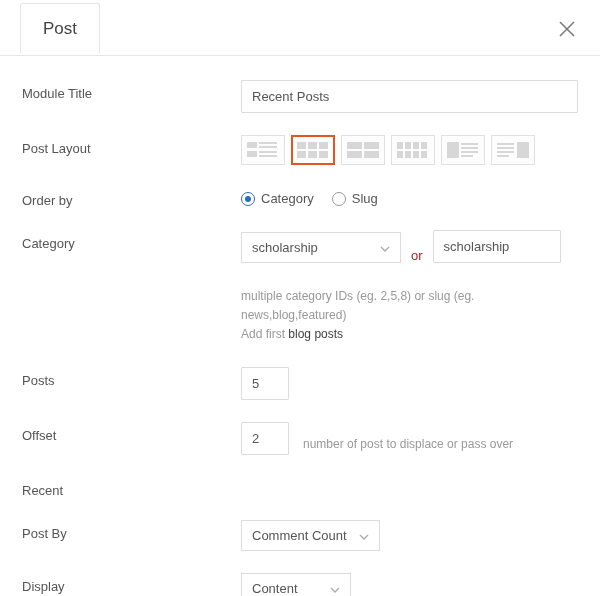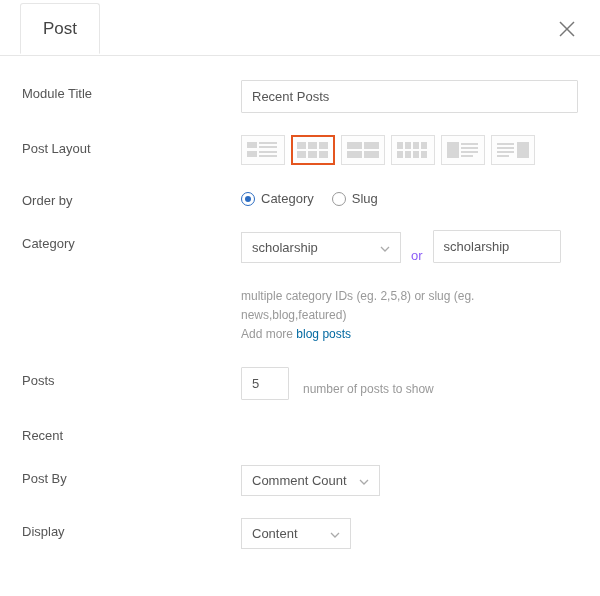--- a/index.html
+++ b/index.html
@@ -109,23 +109,23 @@
     font-size: 13px;
     color: #555;
     cursor: pointer;
     min-width: 110px;
     gap: 12px;
     background: #fff;
   }
   .select .chev { color: #aaa; }
   .hint { color: #999; font-size: 12px; line-height: 1.6; }
   .hint.inline { display: inline-block; margin-left: 14px; vertical-align: middle; }
-  .hint a { color: #0369a1; text-decoration: none; }
+  .hint a { color: #404040; text-decoration: none; }
   .control-line { display: flex; align-items: flex-end; }
-  .control-line .or { margin: 0 10px; color: #8b5cf6; }
+  .control-line .or { margin: 0 10px; color: #b91c1c; }
   .sub-hint { margin-top: 24px; }
 </style>
 </head>
 <body>
 
 <div class="tabs">
   <div class="tab active">Post</div>
   <div class="close-icon">
     <svg width="18" height="18" viewBox="0 0 18 18">
         <line x1="2" y1="2" x2="16" y2="16" stroke="#777" stroke-width="1.5"></line>
@@ -235,33 +235,39 @@
             <svg width="10" height="6">
                 <polyline points="1,1 5,5 9,1" fill="none" stroke="#aaa" stroke-width="1.3"></polyline>
               </svg>
           </span>
         </div>
         <span class="or">or</span>
         <input class="text-input mid-input" value="scholarship" style="">
       </div>
       <div class="hint sub-hint">multiple category IDs (eg. 2,5,8) or slug (eg. news,blog,featured)</div>
       <div class="hint">
-        <span>Add more </span><a href="#">blog posts</a>
+        <span>Add first </span><a href="#">blog posts</a>
       </div>
     </div>
   </div>
 
   <div class="row">
     <div class="label">Posts</div>
     <div class="control control-line">
       <input class="text-input small-input" value="5" style="">
-      <span class="hint inline">number of posts to show</span>
-    </div>
-  </div>
-
+    </div>
+  </div>
+
+  <div class="row">
+    <div class="label">Offset</div>
+    <div class="control control-line">
+      <input class="text-input small-input" value="2" style="">
+      <span class="hint inline">number of post to displace or pass over</span>
+    </div>
+  </div>
 
   <div class="row">
     <div class="label">Recent</div>
   </div>
 
   <div class="row">
     <div class="label">Post By</div>
     <div class="control">
       <div class="select">
         <span>Comment Count</span>

